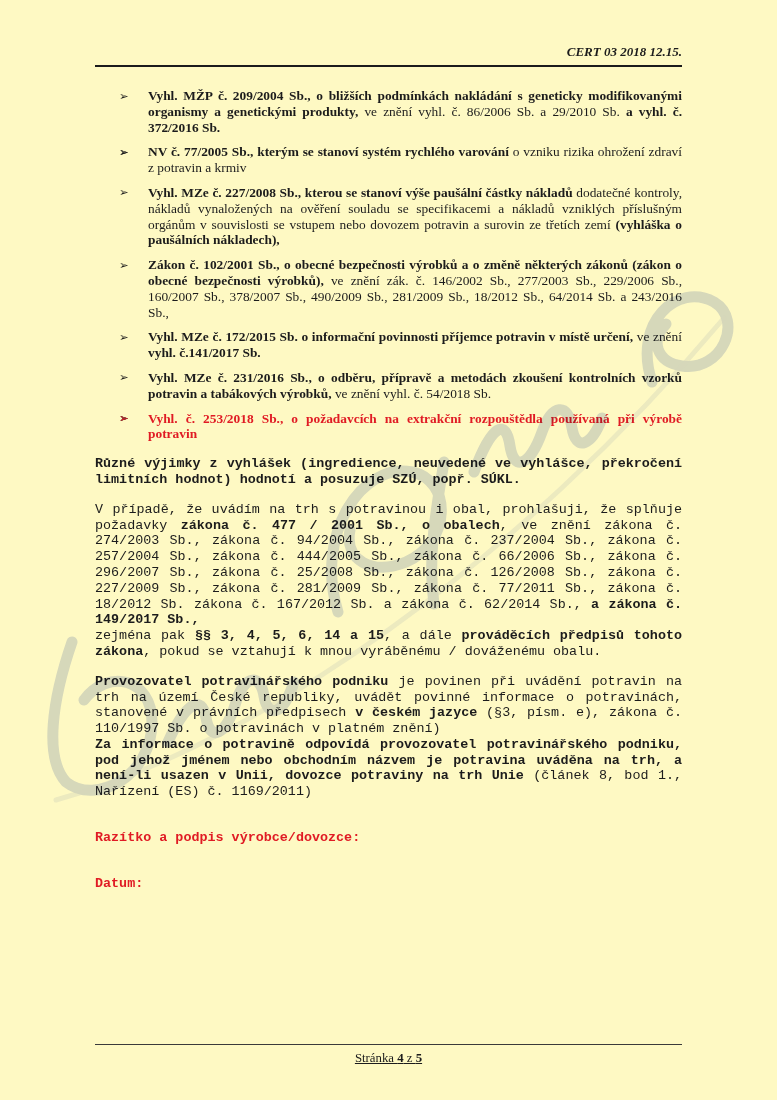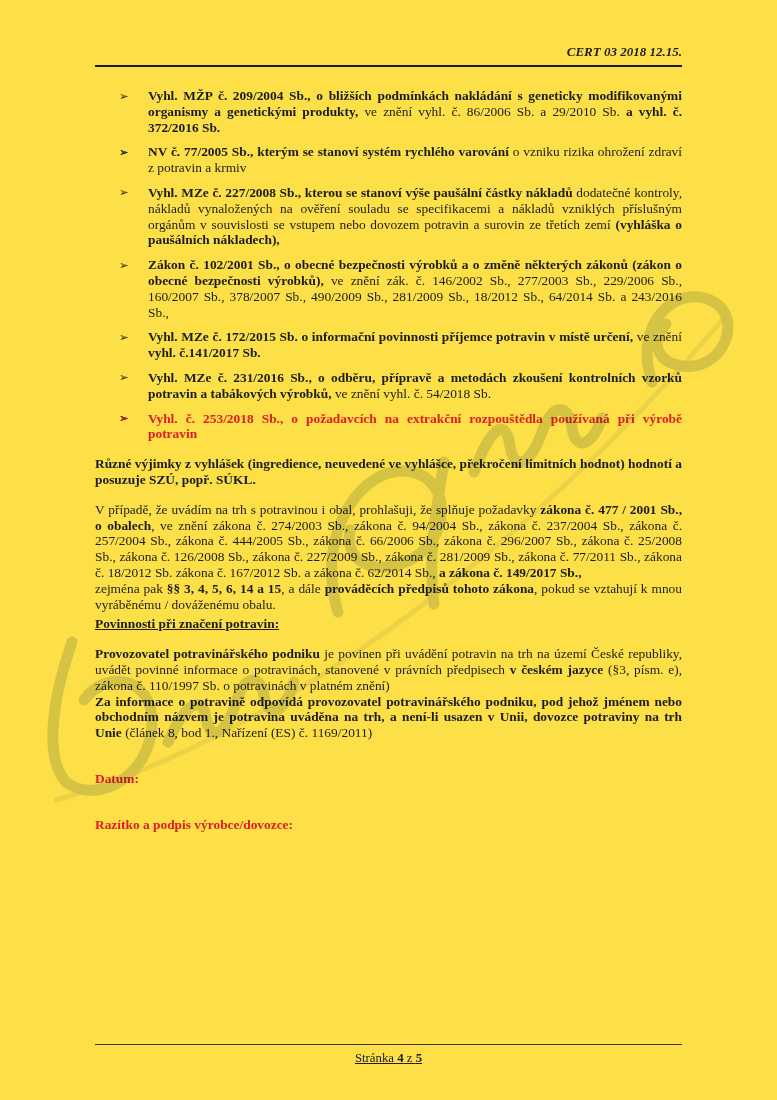--- a/index.html
+++ b/index.html
@@ -6,21 +6,21 @@
   html, body { width: 777px; height: 1100px; }
   body {
     background: #ffffff;
     font-family: "Liberation Serif", serif;
     color: #1c1c1c;
   }
   .page {
     position: relative;
     width: 777px;
     height: 1100px;
-    background: #fde047;
+    background: #fef9c3;
     overflow: hidden;
   }
   
   .header {
     position: absolute;
     top: 44px;
     left: 95px;
     width: 587px;
     text-align: right;
     font-style: italic;
@@ -41,21 +41,21 @@
   }
   .block { margin: 0 0 9px 0; }
   .bullet { position: relative; padding-left: 53px; }
   .marker {
     position: absolute;
     left: 24px;
     top: 0.5px;
     font-family: "DejaVu Sans", sans-serif;
     font-size: 11.5px;
   }
-  .para { margin-bottom: 0; }
+  .para { margin-bottom: 0; font-family: Liberation Mono, monospace; }
   .g1 { margin-top: 14px; }
   .g05 { margin-top: 4px; }
   .g2 { margin-top: 30px; }
   .s-b { font-weight: bold; }
   .s-n { font-weight: normal; }
   .red, .red .marker, .red span { color: var(--red, #e01b24); }
   .heading .s-b { text-decoration: underline; }
   
   .footer {
     position: absolute;
@@ -100,24 +100,23 @@
       <div class="block bullet"><span class="marker">➢</span><span class="s-b">NV č. 77/2005 Sb., kterým se stanoví systém rychlého varování</span><span class="s-n"> o vzniku rizika ohrožení zdraví z potravin a krmiv</span></div>
       <div class="block bullet"><span class="marker">➢</span><span class="s-b">Vyhl. MZe č. 227/2008 Sb., kterou se stanoví výše paušální částky nákladů</span><span class="s-n"> dodatečné kontroly, nákladů vynaložených na ověření souladu se specifikacemi a nákladů vzniklých příslušným orgánům v souvislosti se vstupem nebo dovozem potravin a surovin ze třetích zemí </span><span class="s-b">(vyhláška o paušálních nákladech),</span></div>
       <div class="block bullet"><span class="marker">➢</span><span class="s-b">Zákon č. 102/2001 Sb., o obecné bezpečnosti výrobků a o změně některých zákonů (zákon o obecné bezpečnosti výrobků),</span><span class="s-n"> ve znění zák. č. 146/2002 Sb., 277/2003 Sb., 229/2006 Sb., 160/2007 Sb., 378/2007 Sb., 490/2009 Sb., 281/2009 Sb., 18/2012 Sb., 64/2014 Sb. a 243/2016 Sb.,</span></div>
       <div class="block bullet"><span class="marker">➢</span><span class="s-b">Vyhl. MZe č. 172/2015 Sb. o informační povinnosti příjemce potravin v místě určení,</span><span class="s-n"> ve znění </span><span class="s-b">vyhl. č.141/2017 Sb.</span></div>
       <div class="block bullet"><span class="marker">➢</span><span class="s-b">Vyhl. MZe č. 231/2016 Sb., o odběru, přípravě a metodách zkoušení kontrolních vzorků potravin a tabákových výrobků,</span><span class="s-n"> ve znění vyhl. č. 54/2018 Sb.</span></div>
       <div class="block bullet"><span class="marker">➢</span></div>
       <div class="block bullet"><span class="marker">➢</span></div>
       <div class="block bullet red"><span class="marker">➢</span><span class="s-b">Vyhl. č. 253/2018 Sb., o požadavcích na extrakční rozpouštědla používaná při výrobě potravin</span></div>
       <div class="block para  g1"><span class="s-b">Různé výjimky z vyhlášek (ingredience, neuvedené ve vyhlášce, překročení limitních hodnot) hodnotí a posuzuje SZÚ, popř. SÚKL.</span></div>
       <div class="block para  g1"><span class="s-n">V případě, že uvádím na trh s potravinou i obal, prohlašuji, že splňuje požadavky </span><span class="s-b">zákona č. 477 / 2001 Sb., o obalech</span><span class="s-n">, ve znění zákona č. 274/2003 Sb., zákona č. 94/2004 Sb., zákona č. 237/2004 Sb., zákona č. 257/2004 Sb., zákona č. 444/2005 Sb., zákona č. 66/2006 Sb., zákona č. 296/2007 Sb., zákona č. 25/2008 Sb., zákona č. 126/2008 Sb., zákona č. 227/2009 Sb., zákona č. 281/2009 Sb., zákona č. 77/2011 Sb., zákona č. 18/2012 Sb. zákona č. 167/2012 Sb. a zákona č. 62/2014 Sb., </span><span class="s-b">a zákona č. 149/2017 Sb.,</span><br><span class="s-n">zejména pak </span><span class="s-b">§§ 3, 4, 5, 6, 14 a 15</span><span class="s-n">, a dále </span><span class="s-b">prováděcích předpisů tohoto zákona</span><span class="s-n">, pokud se vztahují k mnou vyráběnému / dováženému obalu.</span></div>
-      <div class="block para heading g05"><span class="s-b">Povinnosti při značení potravin:</span></div>
       <div class="block para  g1"><span class="s-b">Provozovatel potravinářského podniku</span><span class="s-n"> je povinen při uvádění potravin na trh na území České republiky, uvádět povinné informace o potravinách, stanovené v právních předpisech </span><span class="s-b">v českém jazyce</span><span class="s-n"> (§3, písm. e), zákona č. 110/1997 Sb. o potravinách v platném znění)</span><br><span class="s-b">Za informace o potravině odpovídá provozovatel potravinářského podniku, pod jehož jménem nebo obchodním názvem je potravina uváděna na trh, a není-li usazen v Unii, dovozce potraviny na trh Unie</span><span class="s-n"> (článek 8, bod 1., Nařízení (ES) č. 1169/2011)</span></div>
+      <div class="block para  g2 red"><span class="s-b">Razítko a podpis výrobce/dovozce:</span></div>
       <div class="block para  g2 red"><span class="s-b">Datum:</span></div>
-      <div class="block para  g2 red"><span class="s-b">Razítko a podpis výrobce/dovozce:</span></div>
     </div>
 
   <div class="footer">
     <span><span class="s-n">Stránka </span><span class="s-b">4</span><span class="s-n"> z </span><span class="s-b">5</span></span>
   </div>
 
   <svg class="wm" viewBox="0 0 777 1100" xmlns="http://www.w3.org/2000/svg" aria-hidden="true">
     <path class="thick" d="M 72 642 C 52 700 44 758 66 782 C 96 806 152 776 152 722 C 152 678 108 668 84 700"></path>
     <path class="thick" d="M 168 742 C 186 702 202 694 206 718 C 210 742 226 736 236 702 C 244 676 260 672 264 696 C 268 720 284 714 294 682"></path>
     <path class="thick" d="M 338 612 C 314 534 362 462 412 472 C 452 480 452 542 406 562 C 372 576 344 560 350 530"></path>

